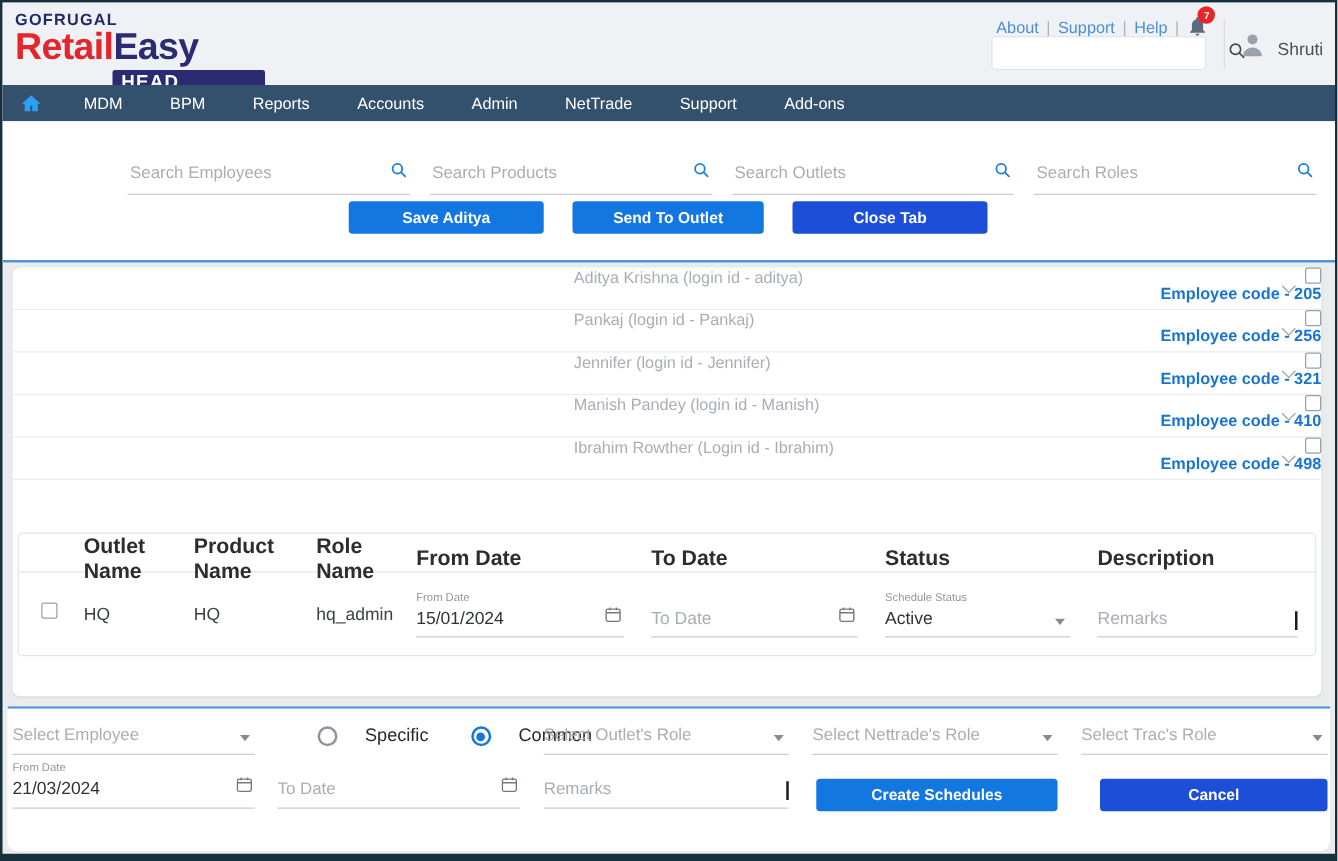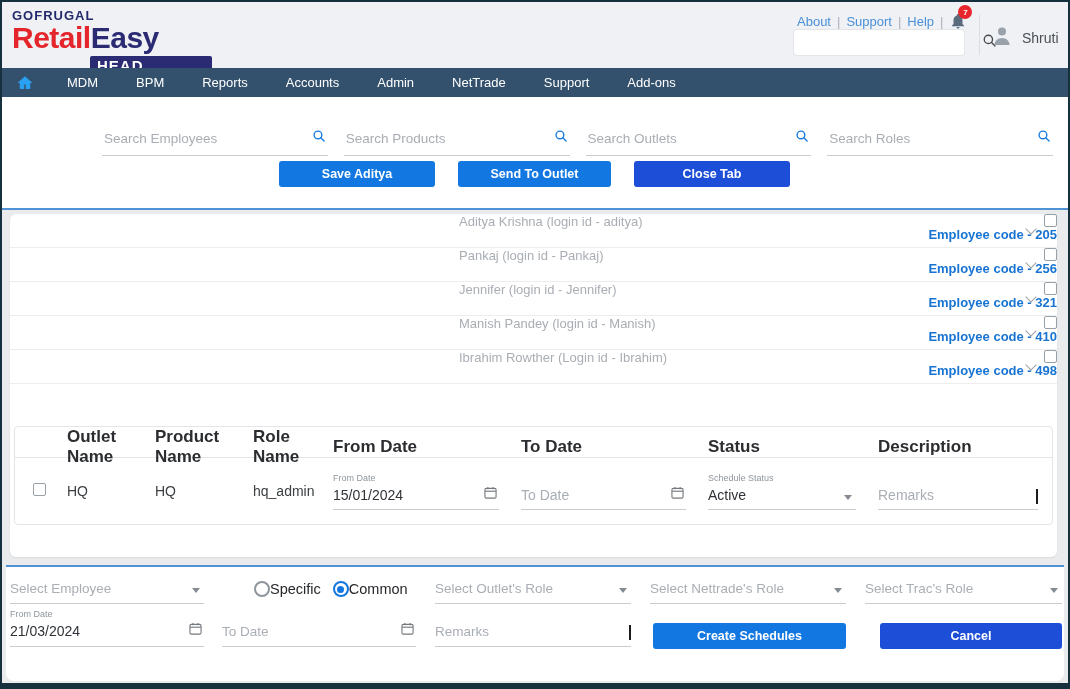--- a/index.html
+++ b/index.html
@@ -90,21 +90,21 @@
   
   .footer-card{ position:absolute; left:4px; right:4px; top:563px; height:116px; background:#fff;
     border-top:2px solid #4f93d6; border-radius:0 0 8px 8px; }
   .ffld{ position:absolute; border-bottom:1px solid #c9ccd0; padding-bottom:6px; }
   .ffld .ph{ font-size:13.5px; color:#a9aeb4; }
   .ffld .val{ font-size:14px; color:#2f3337; }
   .ffld .tlabel{ display:block; font-size:9px; color:#8f969c; margin-bottom:3px; }
   .ffld .caret{ position:absolute; right:4px; bottom:10px; }
   .ffld .cal{ position:absolute; right:2px; bottom:7px; }
   .ffld .ibar{ position:absolute; right:0; bottom:6px; }
-  .radio-group{ position:absolute; left:248px; top:14px; display:flex; align-items:center; gap:0; }
+  .radio-group{ position:absolute; left:248px; top:14px; display:flex; align-items:center; gap:22px; }
   .radio{ width:16px; height:16px; border:2px solid #8d949b; border-radius:50%; background:#fff;
     cursor:pointer; position:relative; }
   .radio.checked{ border-color:#1377e2; }
   .radio.checked::after{ content:""; position:absolute; left:2.5px; top:2.5px; width:7px; height:7px;
     border-radius:50%; background:#1377e2; }
   .rlabel{ font-size:14.5px; color:#26282b; margin-right:12px; }
   .fbtn{ position:absolute; top:56px; height:26px; }
 </style>
 </head>
 <body>

